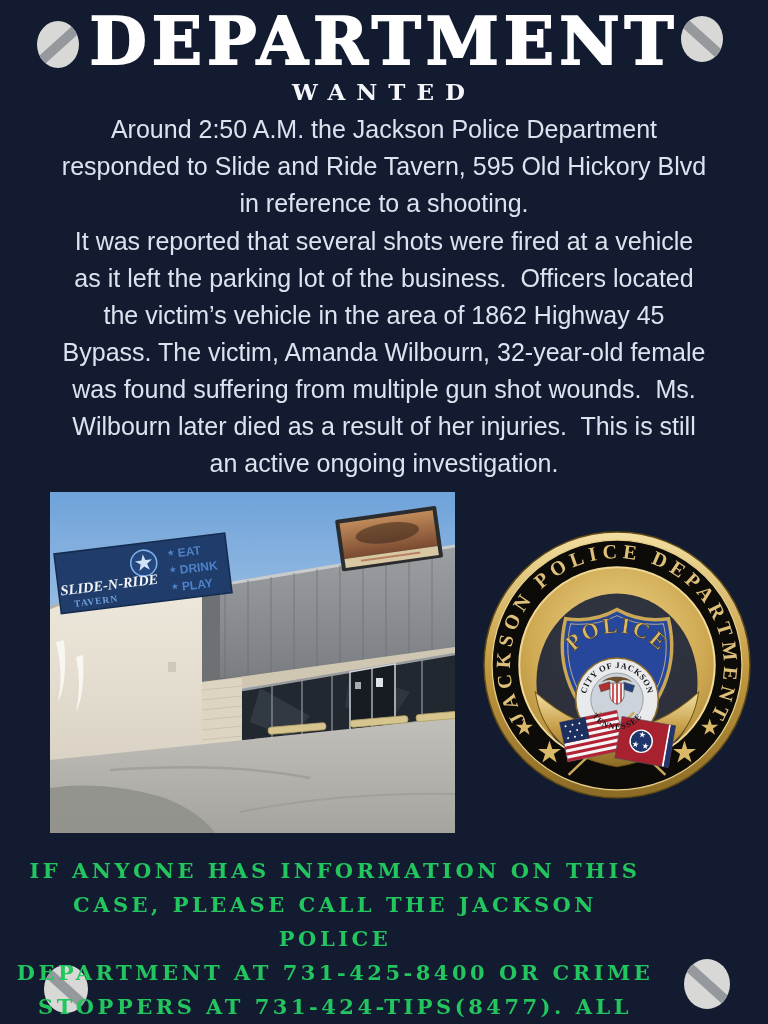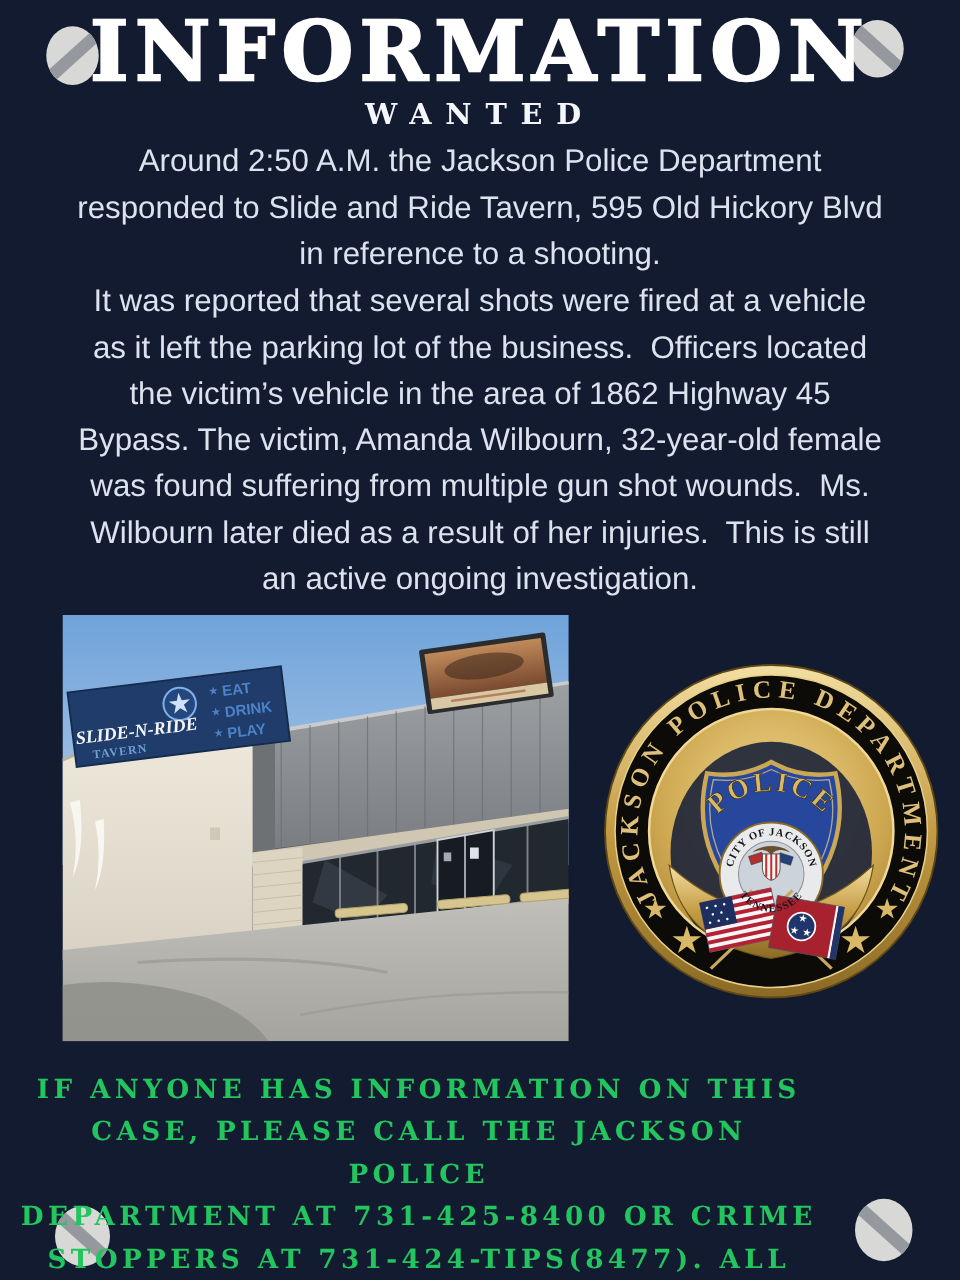--- a/index.html
+++ b/index.html
@@ -57,21 +57,21 @@
   <div class="pin backslash pin-tr">
       <div class="slot"></div>
     </div>
   <div class="pin backslash pin-bl">
       <div class="slot"></div>
     </div>
   <div class="pin backslash pin-br">
       <div class="slot"></div>
     </div>
 
-  <div class="title">INFORMATION</div>
+  <div class="title">DEPARTMENT</div>
   <div class="subtitle">WANTED</div>
 
   <div class="body-text">
     <p>Around 2:50 A.M. the Jackson Police Department
 responded to Slide and Ride Tavern, 595 Old Hickory Blvd
 in reference to a shooting.</p>
     <p>It was reported that several shots were fired at a vehicle
 as it left the parking lot of the business.  Officers located
 the victim’s vehicle in the area of 1862 Highway 45
 Bypass. The victim, Amanda Wilbourn, 32-year-old female

